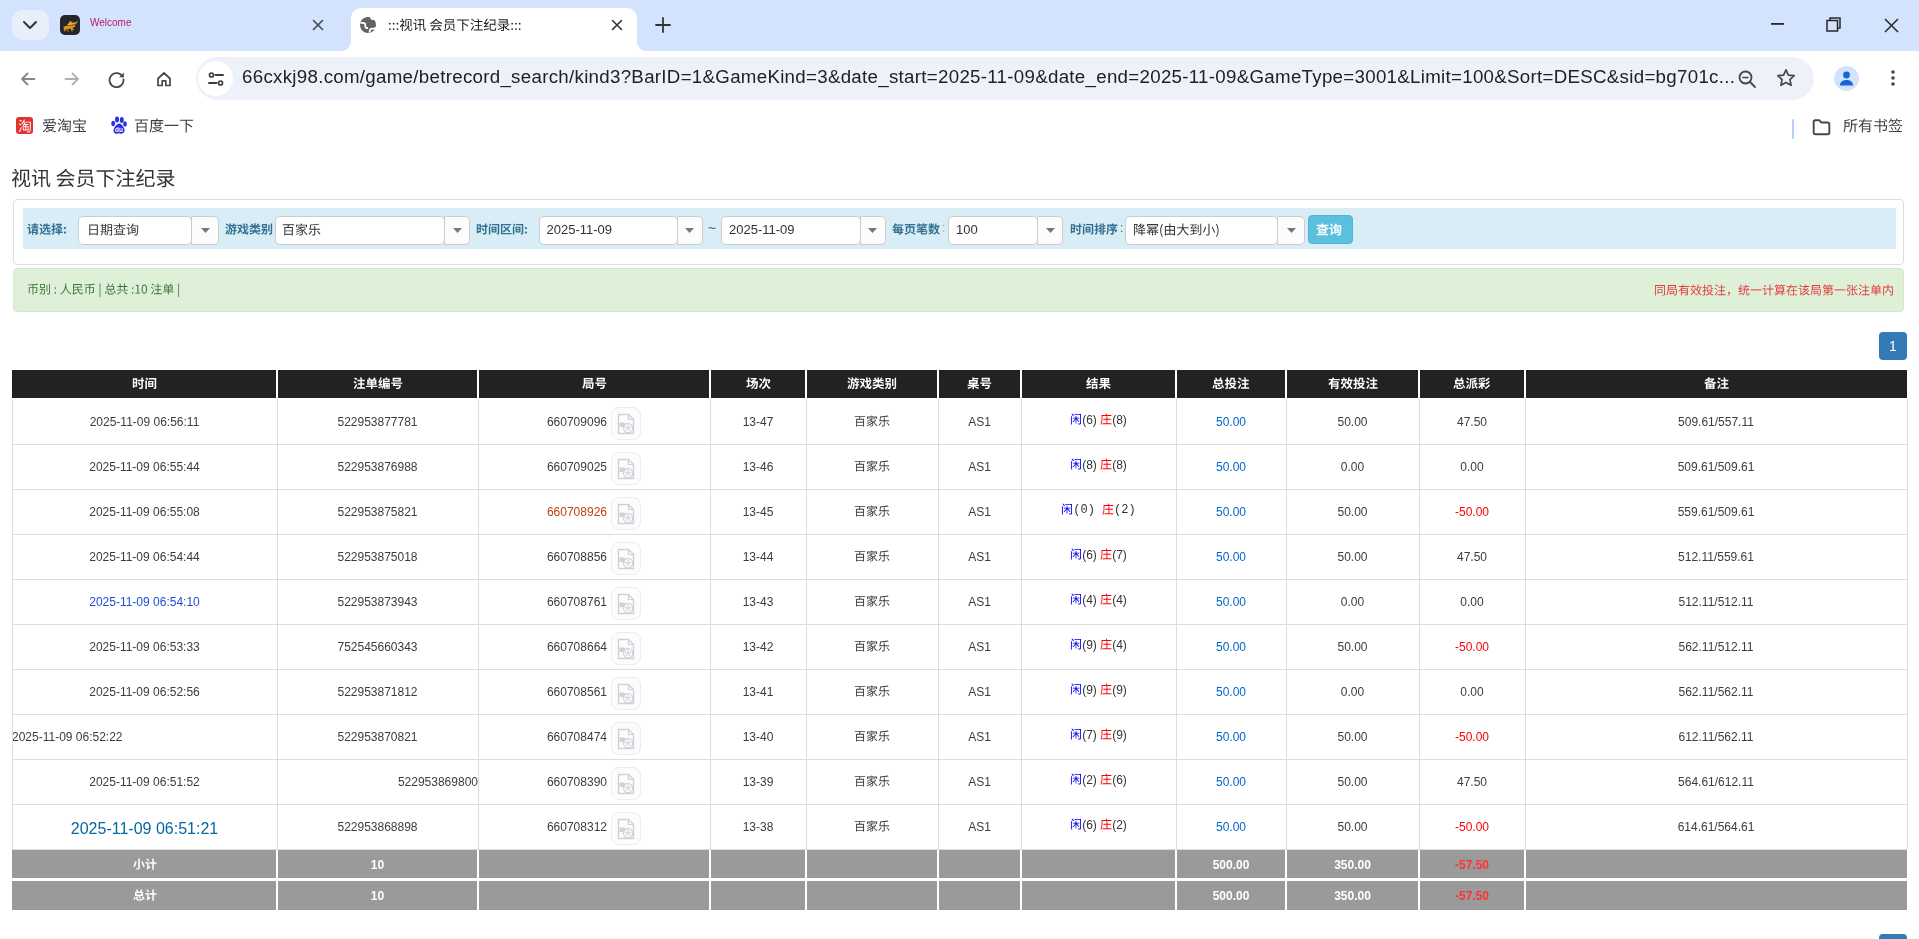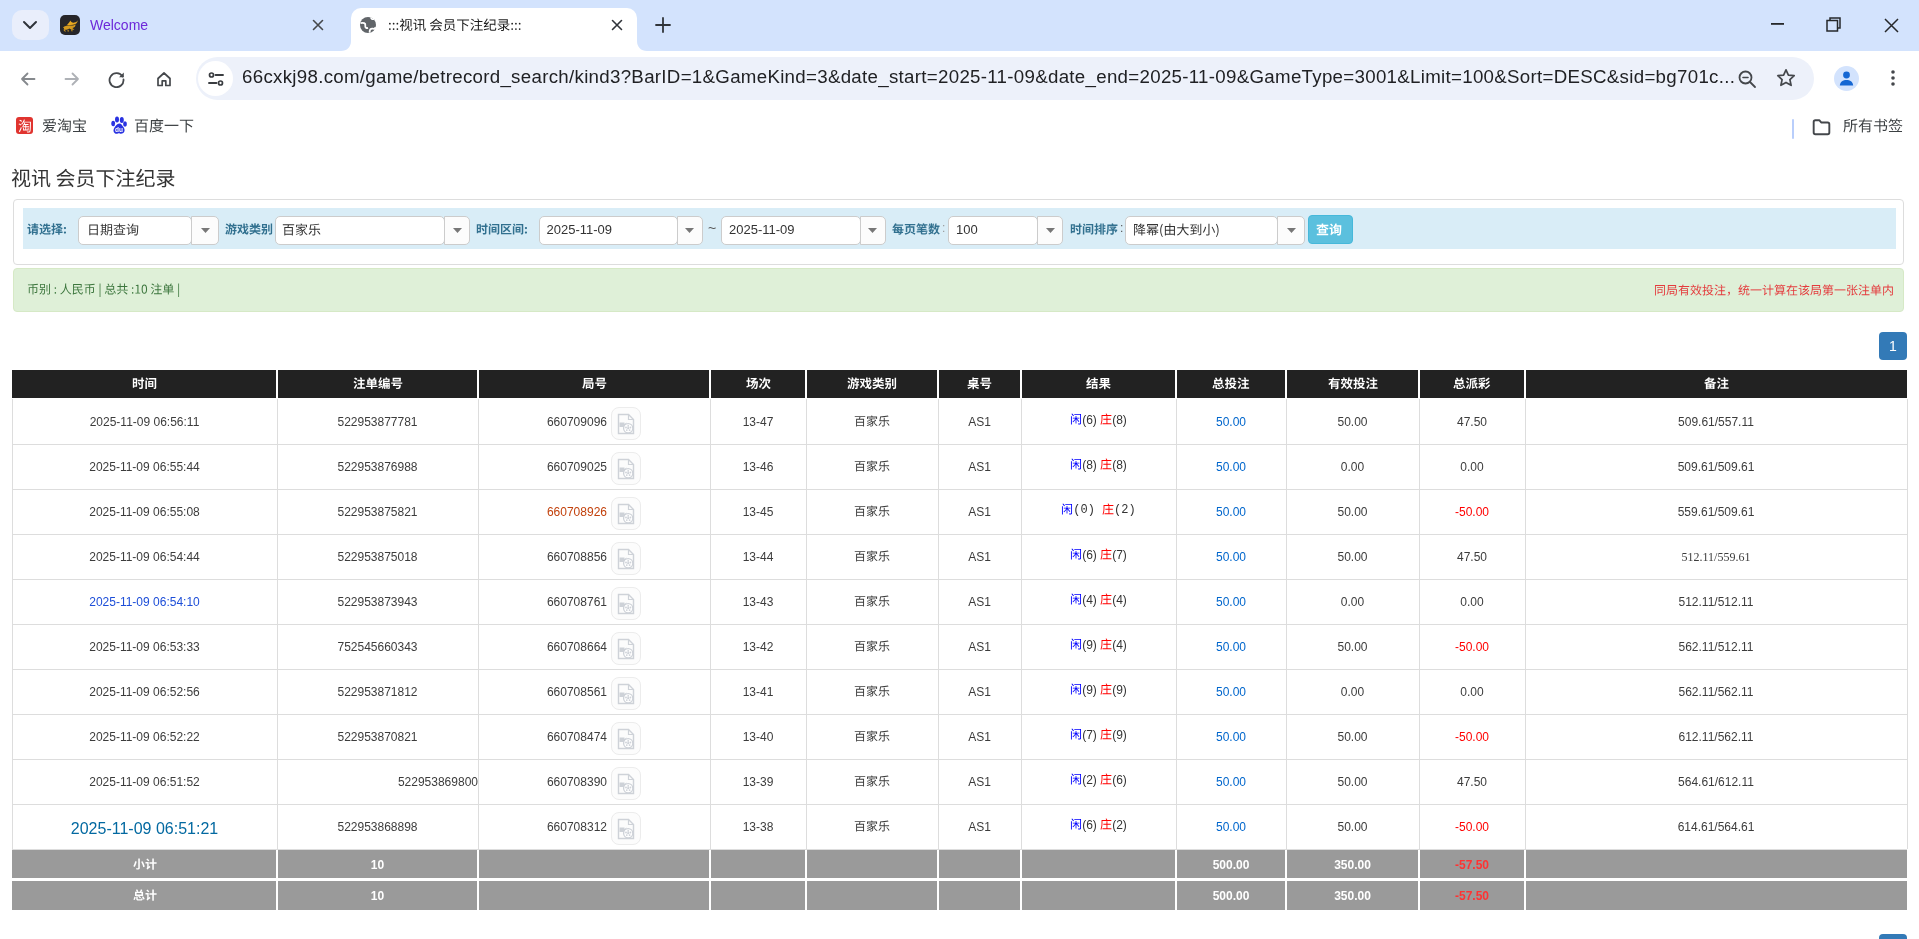--- a/index.html
+++ b/index.html
@@ -316,21 +316,21 @@
     <div style="position:absolute;left:12px;top:10px;width:37px;height:30px;border-radius:10px;background:#e9eefb"></div>
     <svg style="position:absolute;left:22px;top:19px" width="16" height="12" viewBox="0 0 16 12">
       <path d="M2 3 L8 9 L14 3" stroke="#30343a" stroke-width="2" fill="none" stroke-linecap="round" stroke-linejoin="round"></path>
     </svg>
     <svg style="position:absolute;left:60px;top:15px" width="20" height="20" viewBox="0 0 20 20">
       <rect x="0" y="0" width="20" height="20" rx="5" fill="#26262a"></rect>
       <path d="M7 10 C8.5 8.5 9.5 7 10.5 5.5 C11 7.5 13 8.2 15.5 7.2 C17 6.6 17.8 5.8 18 5 C17.5 8 15.5 9.5 13 9.8 C11 10 9 10.3 7 10 Z" fill="#e8a820"></path>
       <path d="M3 12.5 C5 10.5 8 10.2 11 10.5 C13 10.7 14.5 10.2 15.5 9.2 C15.8 11 14.5 12.5 12.5 13 C13 13.6 13.5 14.2 14.5 14.5 C12 15.2 10.5 14.3 9.5 13.5 C7.5 14.8 5 15 3.5 14.5 C4.2 13.9 4.5 13.2 3 12.5 Z" fill="#d49a1e"></path>
       <path d="M4 14.8 L5.5 16.5 M8 14.9 L8.3 16.6 M11.5 14.5 L12.2 16.4" stroke="#c8921c" stroke-width="1.1"></path>
     </svg>
-    <div style="position:absolute;left:90px;top:17px;font-size:14px;color:#6d28d9">Welcome</div>
+    <div style="position:absolute;left:90px;top:17px;font-size:10px;color:#be185d">Welcome</div>
     <svg style="position:absolute;left:312px;top:19px" width="12" height="12" viewBox="0 0 12 12">
       <path d="M1.5 1.5 L10.5 10.5 M10.5 1.5 L1.5 10.5" stroke="#45484b" stroke-width="1.6" stroke-linecap="round"></path>
     </svg>
     <div style="position:absolute;left:351px;top:8px;width:286px;height:43px;background:#fff;border-radius:10px 10px 0 0"></div>
     <svg style="position:absolute;left:341px;top:41px" width="10" height="10">
       <path d="M10 0 L10 10 L0 10 C6 10 10 6 10 0 Z" fill="#fff"></path>
     </svg>
     <svg style="position:absolute;left:637px;top:41px" width="10" height="10">
       <path d="M0 0 L0 10 L10 10 C4 10 0 6 0 0 Z" fill="#fff"></path>
     </svg>
@@ -741,21 +741,21 @@
 <div style="position:absolute;left:1021px;top:548px;width:155px;display:flex;justify-content:center">
     <span style="display:inline-flex;align-items:center;font-size:12px;color:#333;font-family:'Liberation Sans'"><svg class="t" width="12" height="14">
         <use href="#s29"></use>
       </svg>(6)&nbsp;<svg class="t" width="12" height="14">
         <use href="#s30"></use>
       </svg>(7)</span>
   </div>
 <div style="position:absolute;left:1176px;top:550px;width:110px;text-align:center;font-size:12px;color:#06c;font-family:'Liberation Sans'">50.00</div>
 <div style="position:absolute;left:1286px;top:550px;width:133px;text-align:center;font-size:12px;color:#3c3c3c;font-family:'Liberation Sans'">50.00</div>
 <div style="position:absolute;left:1419px;top:550px;width:106px;text-align:center;font-size:12px;color:#3c3c3c;font-family:'Liberation Sans'">47.50</div>
-<div style="position:absolute;left:1525px;top:550px;width:382px;text-align:center;font-size:12px;color:#3c3c3c;font-family:Liberation Serif, serif">512.11/559.61</div>
+<div style="position:absolute;left:1525px;top:550px;width:382px;text-align:center;font-size:12px;color:#3c3c3c;font-family:Liberation Sans, sans-serif">512.11/559.61</div>
 <div style="position:absolute;left:12px;top:579px;width:1895px;height:45px;border-bottom:1px solid #ddd"></div>
 <div style="position:absolute;left:12px;top:595px;width:265px;text-align:center;font-size:12px;color:#1d4ed8;font-family:'Liberation Sans'">2025-11-09 06:54:10</div>
 <div style="position:absolute;left:277px;top:595px;width:201px;text-align:center;font-size:12px;color:#3c3c3c;font-family:'Liberation Sans'">522953873943</div>
 <div style="position:absolute;left:478px;top:595px;width:129px;text-align:right;font-size:12px;color:#3c3c3c;font-family:'Liberation Sans'">660708761</div>
 <div style="position:absolute;left:611px;top:587px;width:28px;height:31px;background:#fcfcfc;border:1px solid #ececec;border-radius:8px;display:flex;align-items:center;justify-content:center">
     <svg width="20" height="22" viewBox="0 0 20 22">
       <path d="M2.5 1.5 L12.5 1.5 L17.5 6.5 L17.5 20.5 L2.5 20.5 Z" fill="none" stroke="#ced2d8" stroke-width="1.4"></path>
       <path d="M12.5 1.5 L12.5 6.5 L17.5 6.5" fill="none" stroke="#ced2d8" stroke-width="1.2"></path>
       <path d="M3.5 9.5 L8.5 9.5 L8.5 11 L10.5 9.6 L10.5 14 L8.5 12.6 L8.5 14 L3.5 14 Z" fill="#ced2d8"></path>
       <circle cx="12.2" cy="15.2" r="4.6" fill="#fff" stroke="#ced2d8" stroke-width="1.3"></circle>
@@ -851,21 +851,21 @@
         <use href="#s29"></use>
       </svg>(9)&nbsp;<svg class="t" width="12" height="14">
         <use href="#s30"></use>
       </svg>(9)</span>
   </div>
 <div style="position:absolute;left:1176px;top:685px;width:110px;text-align:center;font-size:12px;color:#06c;font-family:'Liberation Sans'">50.00</div>
 <div style="position:absolute;left:1286px;top:685px;width:133px;text-align:center;font-size:12px;color:#3c3c3c;font-family:'Liberation Sans'">0.00</div>
 <div style="position:absolute;left:1419px;top:685px;width:106px;text-align:center;font-size:12px;color:#3c3c3c;font-family:'Liberation Sans'">0.00</div>
 <div style="position:absolute;left:1525px;top:685px;width:382px;text-align:center;font-size:12px;color:#3c3c3c;font-family:'Liberation Sans'">562.11/562.11</div>
 <div style="position:absolute;left:12px;top:714px;width:1895px;height:45px;border-bottom:1px solid #ddd"></div>
-<div style="position:absolute;left:12px;top:730px;width:265px;text-align:center;font-size:12px;color:#3c3c3c;font-family:'Liberation Sans'">2025-11-09 06:52:22</div>
+<div style="position:absolute;left:12px;top:730px;width:265px;font-size:12px;color:#3c3c3c;font-family:'Liberation Sans'">2025-11-09 06:52:22</div>
 <div style="position:absolute;left:277px;top:730px;width:201px;text-align:center;font-size:12px;color:#3c3c3c;font-family:'Liberation Sans'">522953870821</div>
 <div style="position:absolute;left:478px;top:730px;width:129px;text-align:right;font-size:12px;color:#3c3c3c;font-family:'Liberation Sans'">660708474</div>
 <div style="position:absolute;left:611px;top:722px;width:28px;height:31px;background:#fcfcfc;border:1px solid #ececec;border-radius:8px;display:flex;align-items:center;justify-content:center">
     <svg width="20" height="22" viewBox="0 0 20 22">
       <path d="M2.5 1.5 L12.5 1.5 L17.5 6.5 L17.5 20.5 L2.5 20.5 Z" fill="none" stroke="#ced2d8" stroke-width="1.4"></path>
       <path d="M12.5 1.5 L12.5 6.5 L17.5 6.5" fill="none" stroke="#ced2d8" stroke-width="1.2"></path>
       <path d="M3.5 9.5 L8.5 9.5 L8.5 11 L10.5 9.6 L10.5 14 L8.5 12.6 L8.5 14 L3.5 14 Z" fill="#ced2d8"></path>
       <circle cx="12.2" cy="15.2" r="4.6" fill="#fff" stroke="#ced2d8" stroke-width="1.3"></circle>
       <circle cx="12.2" cy="15.2" r="1.1" fill="#ced2d8"></circle>
       <circle cx="12.2" cy="12.9" r="0.9" fill="#ced2d8"></circle>

